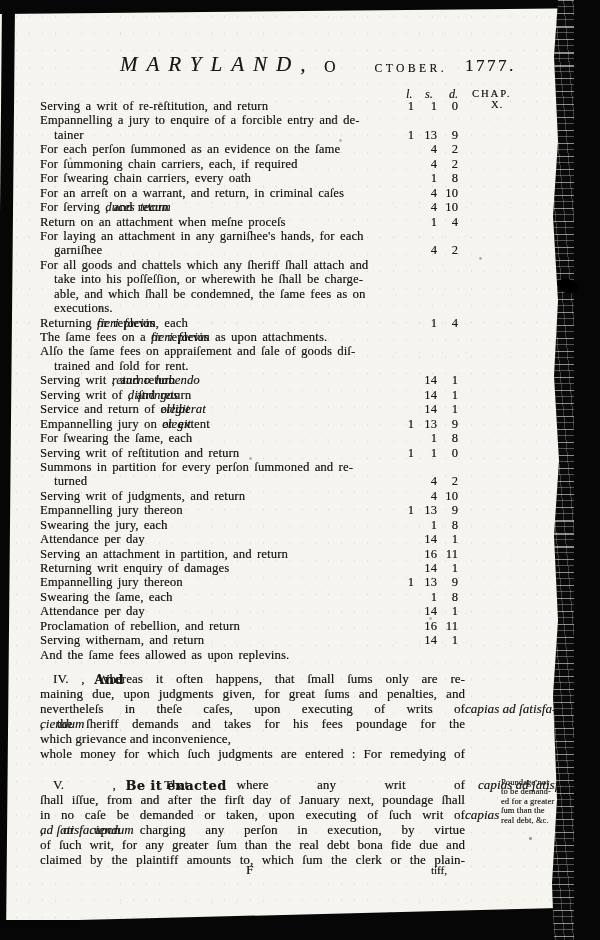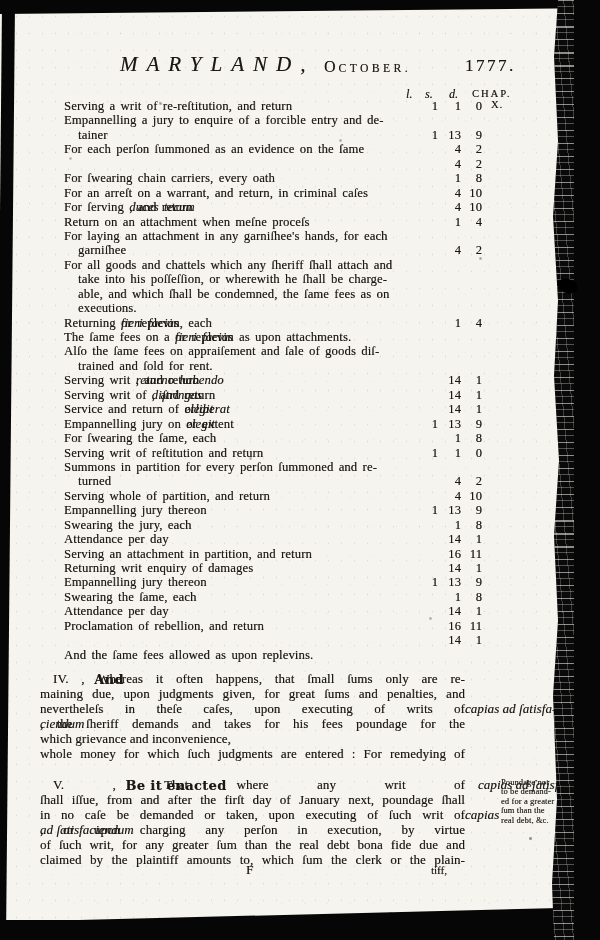--- a/index.html
+++ b/index.html
@@ -14,29 +14,29 @@
   .paper{position:absolute;left:10px;top:8px;width:564px;height:912px;background:var(--paper);
          background-image:
            radial-gradient(rgba(110,104,88,.17) .7px, transparent .8px),
            radial-gradient(rgba(110,104,88,.11) .6px, transparent .7px);
          background-size:13px 17px,23px 29px;background-position:0 0,7px 11px;}
   .paper *{position:absolute;white-space:nowrap;}
   
   .t-colony{left:110px;top:44px;font-style:italic;font-size:21px;letter-spacing:9px;}
   .t-month{left:314px;top:50px;}
   .t-month .mi{font-size:16px;letter-spacing:3px;position:static;}
-  .t-month .mr{font-size:11.5px;letter-spacing:3.5px;position:static;}
+  .t-month .mr{font-size:11.5px;letter-spacing:3.5px;position:static;margin-left:36px;}
   .t-year{left:455px;top:48px;font-size:17px;letter-spacing:2.5px;}
   .col-l{left:396px;top:79px;font-style:italic;font-size:12px;}
   .col-s{left:415px;top:79px;font-style:italic;font-size:12px;}
   .col-d{left:439px;top:79px;font-style:italic;font-size:12px;}
   .chap {left:462px;top:80px;font-size:10.5px;letter-spacing:2px;}
   .chapx{left:481px;top:91px;font-size:10.5px;letter-spacing:1px;}
   
-  .feetable{left:30px;top:91px;width:430px;height:560px;margin-left:24px;}
+  .feetable{left:30px;top:91px;width:430px;height:560px;}
   .feetable .fline{position:relative;display:block;height:14.45px;line-height:14.45px;
                    font-size:12.6px;letter-spacing:.15px;word-spacing:2px;white-space:nowrap;}
   .fline .ftext{position:static;}
   .fline .ftext.ind{padding-left:14px;}
   .fline .al,.fline .as,.fline .ad{position:absolute;top:0;text-align:right;font-size:12.4px;}
   .fline .al{left:340px;width:34px;}
   .fline .as{left:365px;width:32px;}
   .fline .ad{left:386px;width:32px;}
   
   .para{width:425px;}
@@ -96,21 +96,21 @@
     <span class="col-s">s.</span>
     <span class="col-d">d.</span>
     <span class="chap">CHAP.</span>
     <span class="chapx">X.</span>
 
     <div class="feetable" id="fee-lines">
         <div class="fline"><span class="ftext">Serving a writ of re-reſtitution, and return</span><span class="al">1</span><span class="as">1</span><span class="ad">0</span></div>
         <div class="fline"><span class="ftext">Empannelling a jury to enquire of a forcible entry and de-</span></div>
         <div class="fline"><span class="ftext ind">tainer</span><span class="al">1</span><span class="as">13</span><span class="ad">9</span></div>
         <div class="fline"><span class="ftext">For each perſon ſummoned as an evidence on the ſame</span><span class="as">4</span><span class="ad">2</span></div>
-        <div class="fline"><span class="as">4</span><span class="ad">2</span></div>
+        <div class="fline"><span class="ftext">For ſummoning chain carriers, each, if required</span><span class="as">4</span><span class="ad">2</span></div>
         <div class="fline"><span class="ftext">For ſwearing chain carriers, every oath</span><span class="as">1</span><span class="ad">8</span></div>
         <div class="fline"><span class="ftext">For an arreſt on a warrant, and return, in criminal caſes</span><span class="as">4</span><span class="ad">10</span></div>
         <div class="fline"><span class="ftext">For ſerving <i>duces tecum</i>, and return</span><span class="as">4</span><span class="ad">10</span></div>
         <div class="fline"><span class="ftext">Return on an attachment when meſne proceſs</span><span class="as">1</span><span class="ad">4</span></div>
         <div class="fline"><span class="ftext">For laying an attachment in any garniſhee's hands, for each</span></div>
         <div class="fline"><span class="ftext ind">garniſhee</span><span class="as">4</span><span class="ad">2</span></div>
         <div class="fline"><span class="ftext">For all goods and chattels which any ſheriff ſhall attach and</span></div>
         <div class="fline"><span class="ftext ind">take into his poſſeſſion, or wherewith he ſhall be charge-</span></div>
         <div class="fline"><span class="ftext ind">able, and which ſhall be condemned, the ſame fees as on</span></div>
         <div class="fline"><span class="ftext ind">executions.</span></div>
@@ -119,31 +119,31 @@
         <div class="fline"><span class="ftext">Alſo the ſame fees on appraiſement and ſale of goods diſ-</span></div>
         <div class="fline"><span class="ftext ind">trained and ſold for rent.</span></div>
         <div class="fline"><span class="ftext">Serving writ <i>returno habendo</i>, and return</span><span class="as">14</span><span class="ad">1</span></div>
         <div class="fline"><span class="ftext">Serving writ of <i>diſtringas</i>, and return</span><span class="as">14</span><span class="ad">1</span></div>
         <div class="fline"><span class="ftext">Service and return of <i>elegit</i> or <i>liberat</i></span><span class="as">14</span><span class="ad">1</span></div>
         <div class="fline"><span class="ftext">Empannelling jury on <i>elegit</i> or extent</span><span class="al">1</span><span class="as">13</span><span class="ad">9</span></div>
         <div class="fline"><span class="ftext">For ſwearing the ſame, each</span><span class="as">1</span><span class="ad">8</span></div>
         <div class="fline"><span class="ftext">Serving writ of reſtitution and return</span><span class="al">1</span><span class="as">1</span><span class="ad">0</span></div>
         <div class="fline"><span class="ftext">Summons in partition for every perſon ſummoned and re-</span></div>
         <div class="fline"><span class="ftext ind">turned</span><span class="as">4</span><span class="ad">2</span></div>
-        <div class="fline"><span class="ftext">Serving whole of partition, and return</span><span class="as">4</span><span class="ad">10</span></div>
+        <div class="fline"><span class="ftext">Serving writ of judgments, and return</span><span class="as">4</span><span class="ad">10</span></div>
         <div class="fline"><span class="ftext">Empannelling jury thereon</span><span class="al">1</span><span class="as">13</span><span class="ad">9</span></div>
         <div class="fline"><span class="ftext">Swearing the jury, each</span><span class="as">1</span><span class="ad">8</span></div>
         <div class="fline"><span class="ftext">Attendance per day</span><span class="as">14</span><span class="ad">1</span></div>
         <div class="fline"><span class="ftext">Serving an attachment in partition, and return</span><span class="as">16</span><span class="ad">11</span></div>
         <div class="fline"><span class="ftext">Returning writ enquiry of damages</span><span class="as">14</span><span class="ad">1</span></div>
         <div class="fline"><span class="ftext">Empannelling jury thereon</span><span class="al">1</span><span class="as">13</span><span class="ad">9</span></div>
         <div class="fline"><span class="ftext">Swearing the ſame, each</span><span class="as">1</span><span class="ad">8</span></div>
         <div class="fline"><span class="ftext">Attendance per day</span><span class="as">14</span><span class="ad">1</span></div>
         <div class="fline"><span class="ftext">Proclamation of rebellion, and return</span><span class="as">16</span><span class="ad">11</span></div>
-        <div class="fline"><span class="as">14</span><span class="ad">1</span></div>
+        <div class="fline"><span class="ftext">Serving withernam, and return</span><span class="as">14</span><span class="ad">1</span></div>
         <div class="fline"><span class="ftext">And the ſame fees allowed as upon replevins.</span></div>
       </div>
 
     <div class="para p4">
         <div class="pline">IV. <span class="bl">And</span>, Whereas it often happens, that ſmall ſums only are re-</div>
         <div class="pline">maining due, upon judgments given, for great ſums and penalties, and</div>
         <div class="pline">nevertheleſs in theſe caſes, upon executing of writs of <i>capias ad ſatisfa-</i></div>
         <div class="pline"><i>ciendum</i>, the ſheriff demands and takes for his fees poundage for the</div>
         <div class="pline noj">which grievance and inconvenience,</div>
         <div class="pline">whole money for which ſuch judgments are entered : For remedying of</div>

